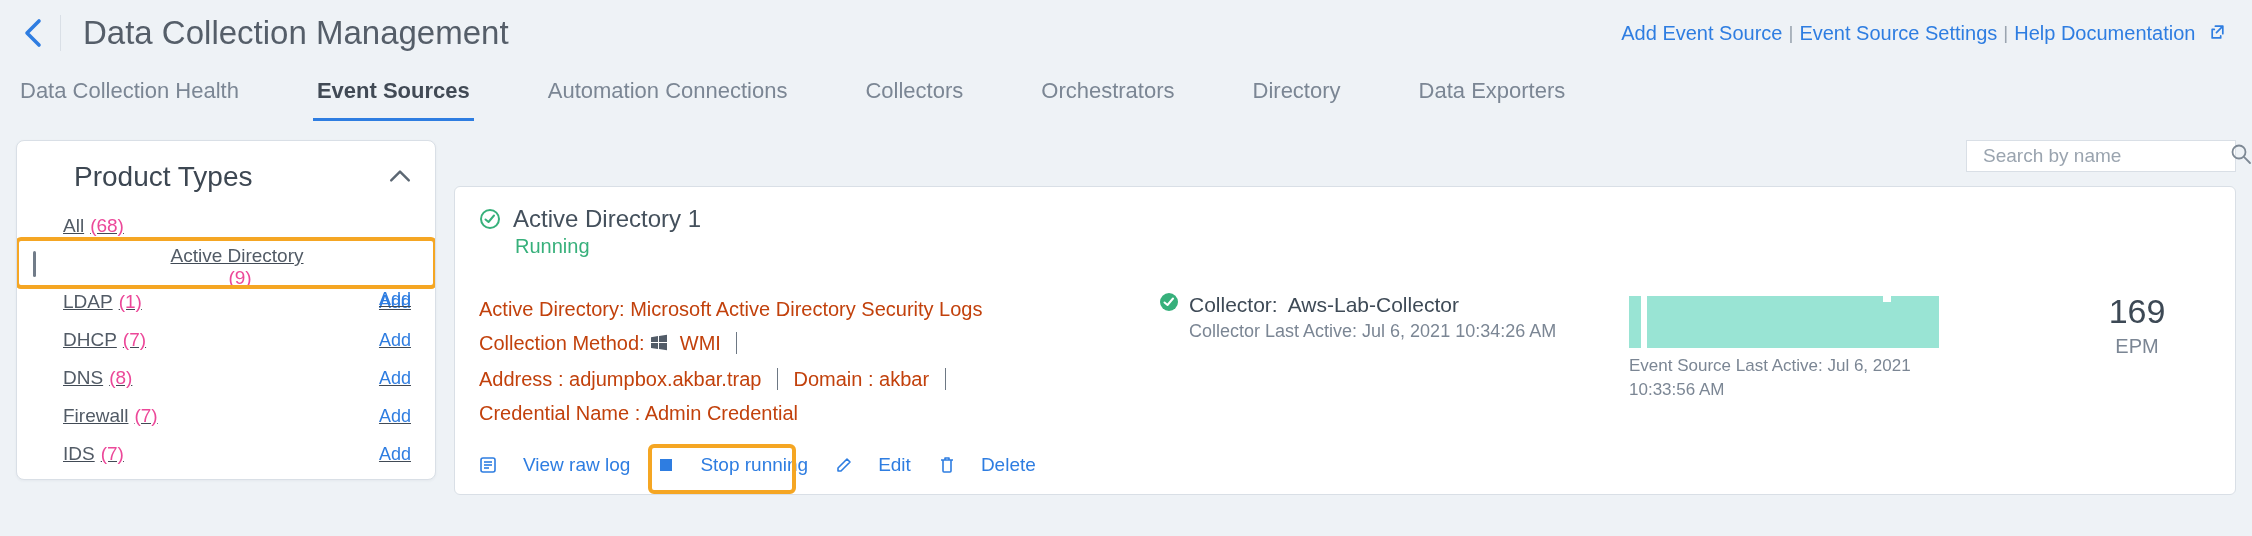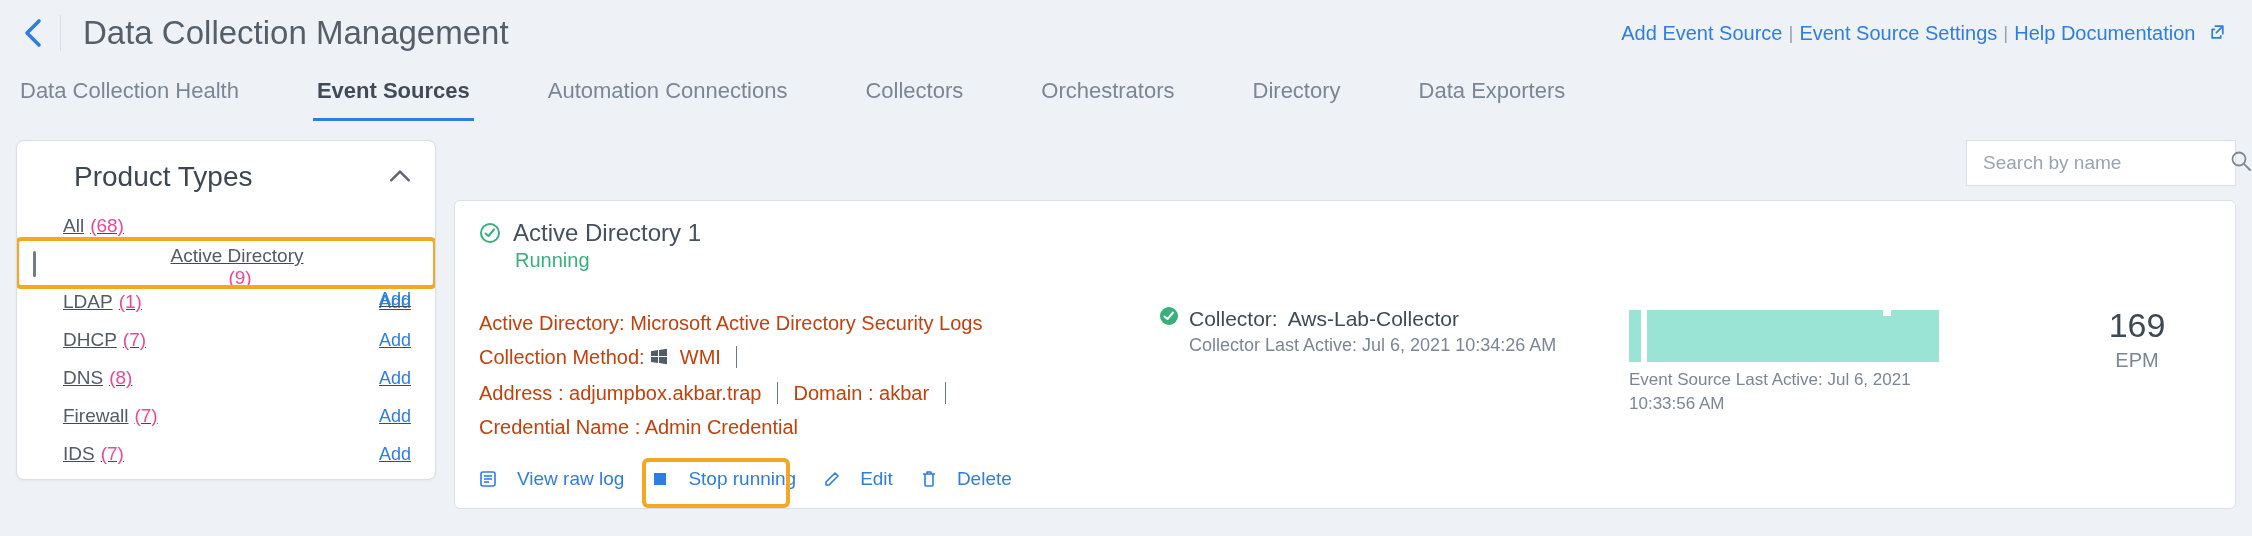--- a/index.html
+++ b/index.html
@@ -44,21 +44,21 @@
   .type-row .cnt{margin-left:6px;color:#ec4899;}
   .type-row.selected{position:relative;}
   .type-row.selected::before{content:"";position:absolute;left:16px;top:6px;bottom:6px;width:3px;background:#717c89;border-radius:2px;}
   .highlight{position:absolute;pointer-events:none;border:4px solid var(--orange);border-radius:6px;}
   .hl-sidebar{ left:-2px; right:-2px; top:-8px; height:52px;}
   .type-wrap{position:relative;height:38px;}
   .types-clip{max-height:268px;overflow:hidden;}
   
   .main{flex:1;display:flex;flex-direction:column;}
   .searchbar{display:flex;justify-content:flex-end;margin-bottom:14px;}
-  .search{width:270px;height:46px;border:1px solid var(--border);background:var(--panel);
+  .search{width:270px;height:32px;border:1px solid var(--border);background:var(--panel);
           display:flex;align-items:center;padding:0 14px;color:var(--muted);justify-content:space-between;}
   .search input{border:none;outline:none;flex:1;font-size:19px;color:var(--text);}
   .search input::placeholder{color:#9aa4af;}
   .card{background:var(--panel);border:1px solid var(--border);border-radius:6px;padding:18px 28px 18px 24px;}
   .card-head{display:flex;align-items:center;gap:12px;}
   .card-head svg{display:block;}
   .card-title{font-size:24px;color:#44505c;}
   .running{color:var(--green);font-size:20px;margin-left:36px;margin-top:2px;}
   .card-body{display:flex;gap:40px;margin-top:34px;align-items:flex-start;}
   .col-left{flex:0 0 640px;color:#c2410c;font-size:20px;line-height:34px;}
@@ -72,21 +72,21 @@
   .spark{width:310px;height:56px;background:var(--teal);position:relative;overflow:hidden;}
   .spark::before{content:"";position:absolute;left:12px;top:0;width:6px;height:100%;background:#fff;}
   .spark::after{content:"";position:absolute;left:6px;bottom:0;width:5px;height:28px;background:var(--teal);}
   .spark-top{position:absolute;left:0;right:0;top:0;height:4px;background:#fff;}
   .spark-nick{position:absolute;right:48px;top:0;width:8px;height:10px;background:#fff;}
   .spark-meta{color:var(--muted);font-size:17px;margin-top:6px;line-height:24px;}
   .col-epm{flex:0 0 140px;text-align:center;margin-left:auto;}
   .epm-val{font-size:34px;color:#3d4955;}
   .epm-lab{font-size:20px;color:var(--muted);margin-top:4px;}
   .card-actions{display:flex;align-items:center;gap:28px;margin-top:24px;position:relative;}
-  .act{display:flex;align-items:center;gap:20px;color:var(--link);font-size:19px;cursor:pointer;}
+  .act{display:flex;align-items:center;gap:26px;color:var(--link);font-size:19px;cursor:pointer;}
   .act svg{display:block;}
   .hl-stop{left:-10px;top:-10px;right:auto;width:148px;height:50px;}
   .stop-wrap{position:relative;}
   .win-icon{display:inline-block;vertical-align:-2px;margin-right:6px;}
 </style>
 </head>
 <body>
 
 <div class="page-header">
   <span class="back">

